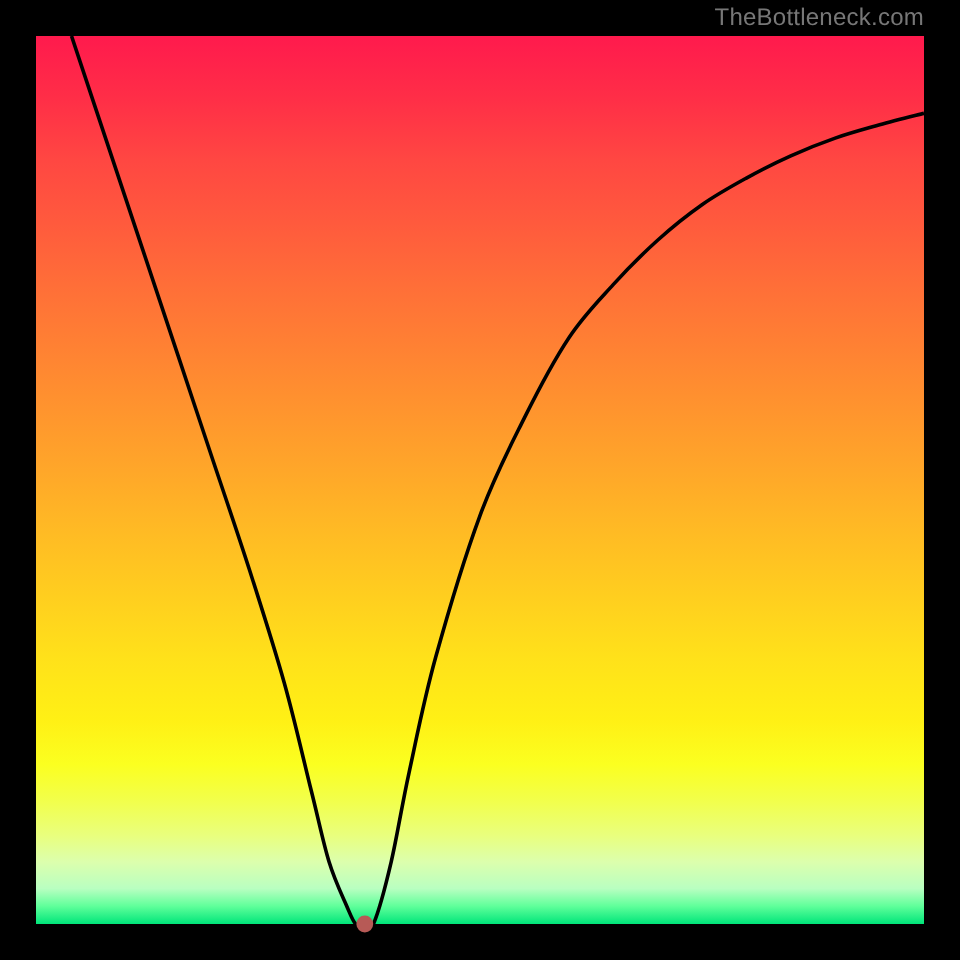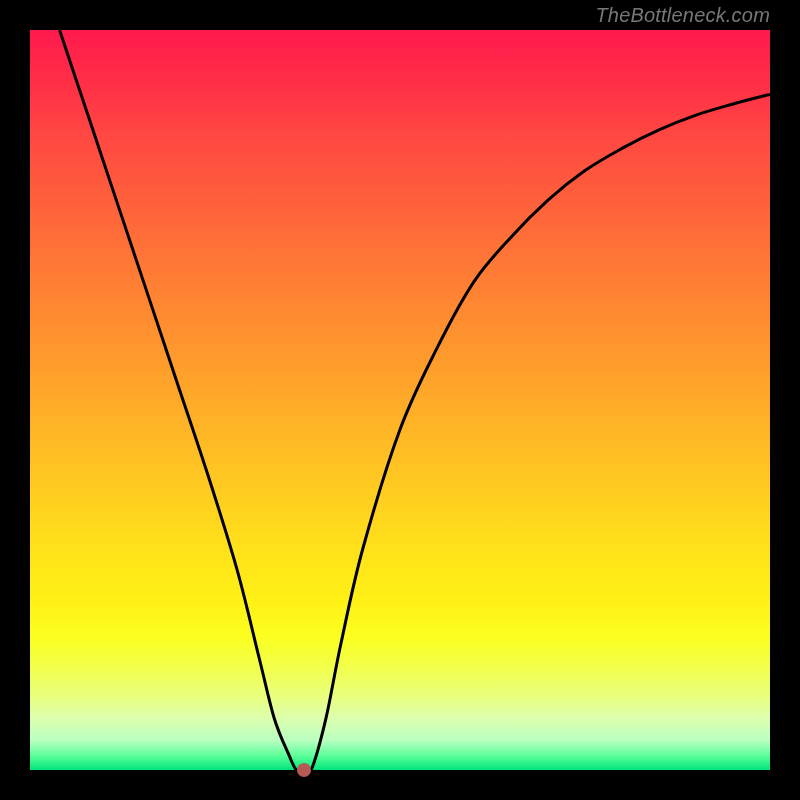--- a/index.html
+++ b/index.html
@@ -9,21 +9,20 @@
     height: 800px;
     overflow: hidden;
     background: #000;
     font-family: Arial, Helvetica, sans-serif;
   }
   .frame {
     position: relative;
     width: 800px;
     height: 800px;
     background: #000;
-    font-style: italic;
   }
   .plot-area {
     position: absolute;
     left: 30px;
     top: 30px;
     width: 740px;
     height: 740px;
     
     background: linear-gradient(to bottom,
       #ff1a4d 0%,

